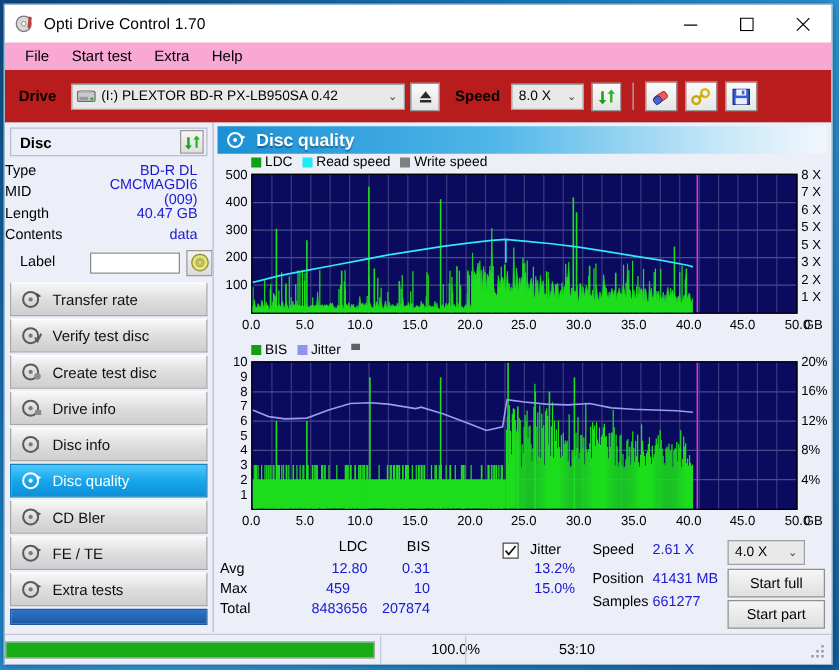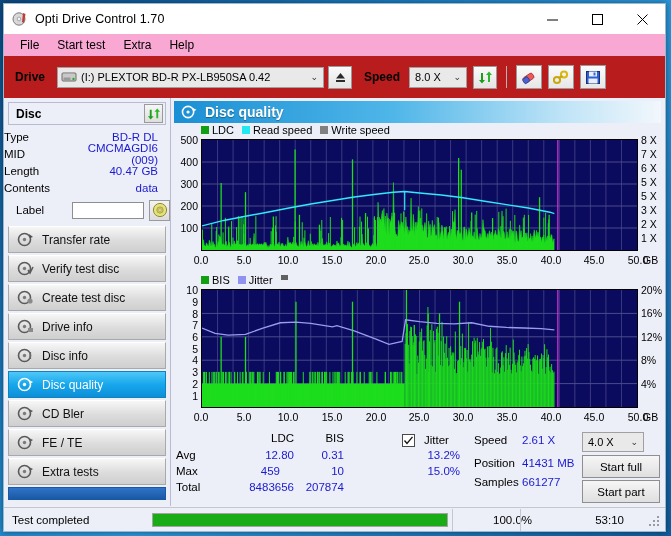--- a/index.html
+++ b/index.html
@@ -1063,21 +1063,20 @@
         <span>4.0 X</span>
         <span class="caret" style="margin-left:auto;margin-right:5px;">⌄</span>
       </div>
       <div class="act-btn" style="left:408px;top:23px;">Start full</div>
       <div class="act-btn" style="left:408px;top:48px;">Start part</div>
     </div>
 
   </div>
 
   <div id="statusbar">
-    <div id="status-text">Test completed</div>
     <div id="progress-outer">
       <div id="progress-fill" style="width: 100%;"></div>
     </div>
     <div class="sb-cell" id="sb-pct">100.0%</div>
     <div class="sb-cell" id="sb-time">53:10</div>
     <div id="grip">
       <i style="left:8px;top:2px;"></i>
         <i style="left:4px;top:6px;"></i>
         <i style="left:8px;top:6px;"></i>
       <i style="left:0px;top:10px;"></i>

